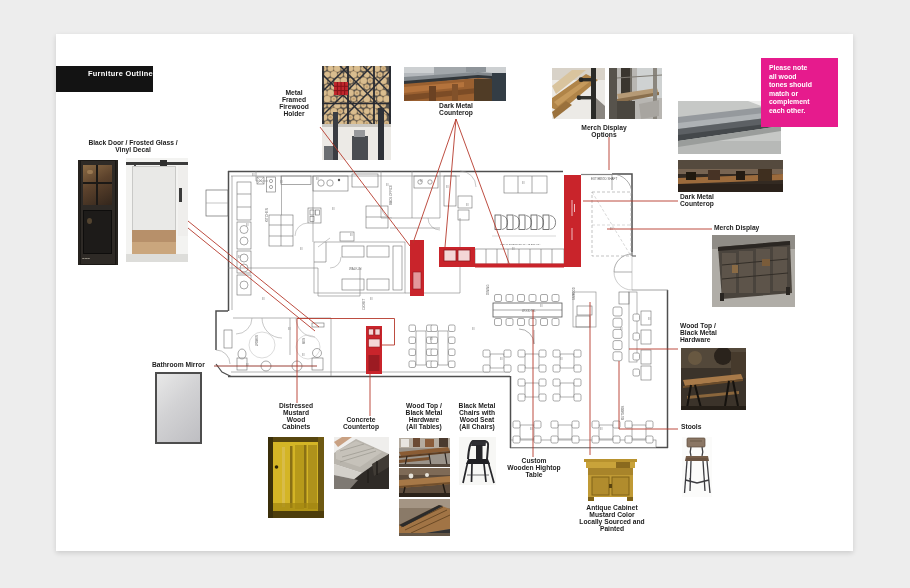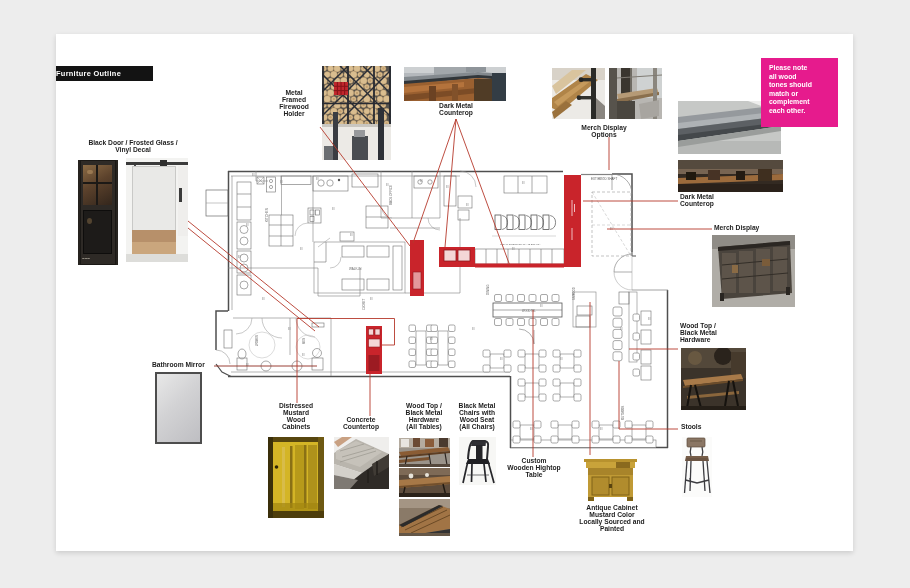--- a/index.html
+++ b/index.html
@@ -6,21 +6,21 @@
 body{width:910px;height:588px;background:#ededed;font-family:"Liberation Sans",sans-serif;overflow:hidden;position:relative;}
 .abs{position:absolute;}
 .lbl{position:absolute;z-index:5;font-size:6.7px;font-weight:bold;color:#1d1d1d;line-height:1.04;letter-spacing:0px;}
 .ctr{text-align:center;}
 </style>
 </head>
 <body>
 
 <div class="abs" style="left:56px;top:34px;width:797px;height:517px;background:#ffffff;box-shadow:0 2px 5px rgba(0,0,0,0.14);"></div>
 
-<div class="abs" style="left:56px;top:66px;width:97px;height:15px;background:#131313;color:#fff;font-size:7.4px;font-weight:bold;letter-spacing:0.3px;text-align:left;line-height:15px;">Furniture Outline</div>
+<div class="abs" style="left:56px;top:66px;width:97px;height:26px;background:#131313;color:#fff;font-size:7.4px;font-weight:bold;letter-spacing:0.3px;text-align:right;line-height:15px;">Furniture Outline</div>
 
 <div class="abs" style="left:761px;top:58px;width:77px;height:69px;background:#e61b8d;z-index:6;color:#fff;font-size:6.9px;font-weight:600;line-height:1.24;padding:6px 0 0 8px;box-sizing:border-box;">Please note<br>all wood<br>tones should<br>match or<br>complement<br>each other.</div>
 
 <div class="abs" style="left:78px;top:160px;width:40px;height:105px;background:#26231f;">
  <div class="abs" style="left:2px;top:0;width:36px;height:105px;background:#2e2a26;border:1px solid #1a1815;box-sizing:border-box;"></div>
  <div class="abs" style="left:5px;top:5px;width:29px;height:40px;background:linear-gradient(150deg,#8a6a44 0%,#5c422c 45%,#33261c 100%);"></div>
  <div class="abs" style="left:18px;top:5px;width:2px;height:40px;background:#1c1916;"></div>
  <div class="abs" style="left:5px;top:22px;width:29px;height:2px;background:#1c1916;"></div>
  <div class="abs" style="left:9px;top:10px;width:6px;height:4px;background:#a5835a;opacity:.75;border-radius:2px;"></div>
  <div class="abs" style="left:5px;top:50px;width:29px;height:44px;background:#1d1b19;border:1px solid #0e0d0c;box-sizing:border-box;"></div>

